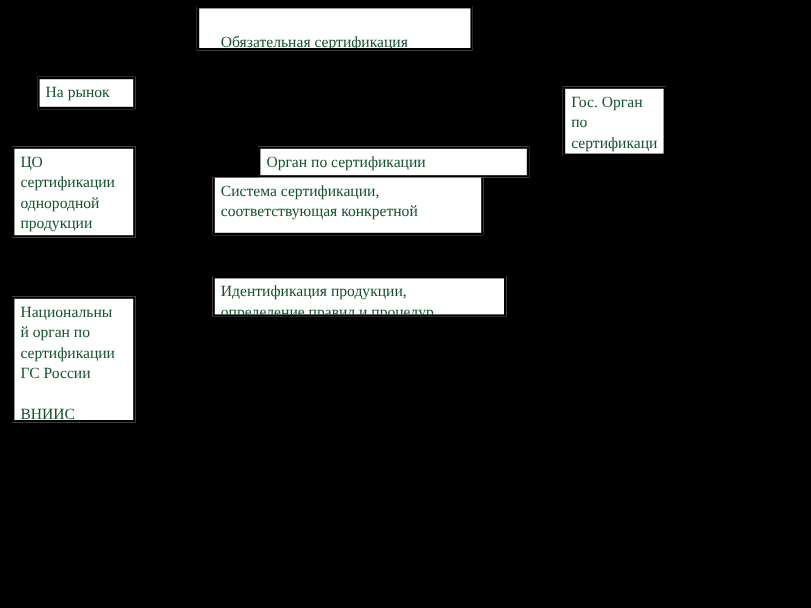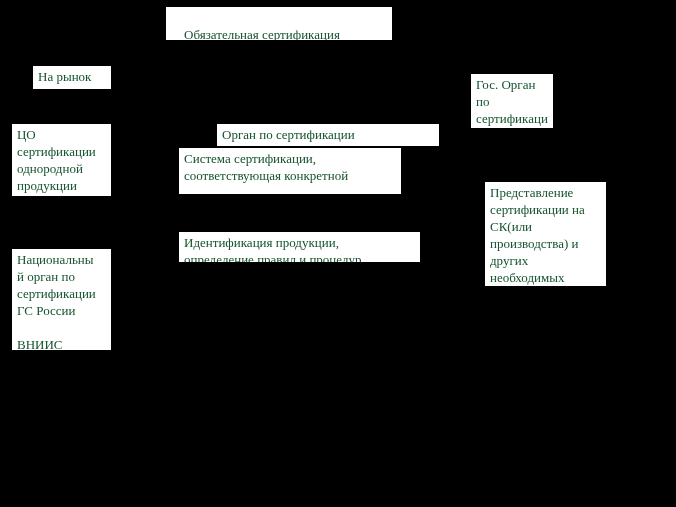--- a/index.html
+++ b/index.html
@@ -65,26 +65,20 @@
   <div class="dbox" id="b-tso">ЦО
 сертификации
 однородной
 продукции</div>
 
   <div class="dbox" id="b-organ">Орган по сертификации</div>
 
   <div class="dbox" id="b-sistema">Система сертификации,
 соответствующая конкретной</div>
 
-  <div class="dbox" id="b-predstav">Представление
-сертификации на
-СК(или
-производства) и
-других
-необходимых</div>
 
   <div class="dbox" id="b-identif">Идентификация продукции,
 определение правил и процедур</div>
 
   <div class="dbox" id="b-natsorg">Национальны
 й орган по
 сертификации
 ГС России
 
 ВНИИС</div>

